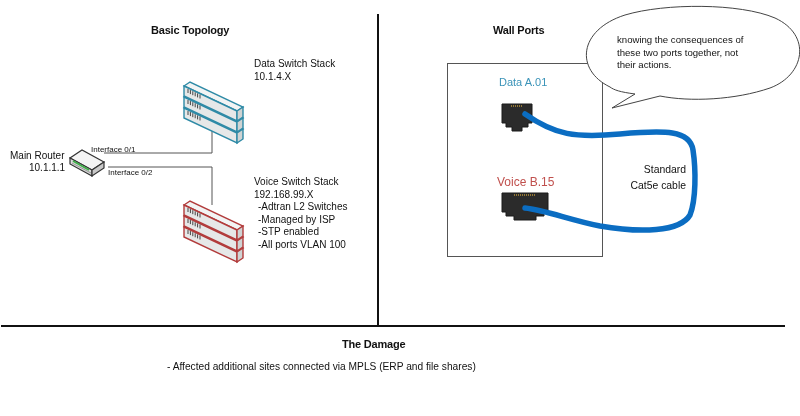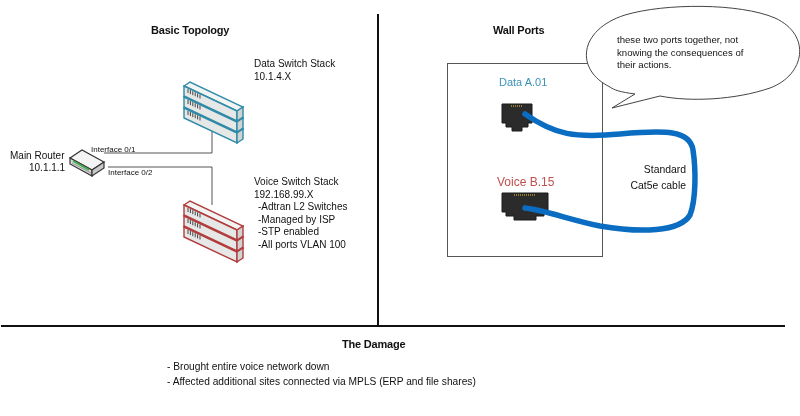--- a/index.html
+++ b/index.html
@@ -152,22 +152,21 @@
 <div class="abs txt small" style="left:108px; top:167px;">Interface 0/2</div>
 
 <div class="abs title" style="left:493px; top:24px;">Wall Ports</div>
 <div class="abs txt" style="left:499px; top:76px; font-size:11px; color:#3a93b8;">Data A.01</div>
 <div class="abs txt" style="left:497px; top:176px; font-size:12px; color:#c0504d;">Voice B.15</div>
 <div class="abs txt" style="left:618px; top:162px; text-align:right; width:68px; font-size:10.4px; line-height:16px;">
   <div>Standard</div>
   <div>Cat5e cable</div>
 </div>
 <div class="abs bubble-text" style="left:617px; top:34px;">
+  <span>knowing the consequences of</span>
   <span>these two ports together, not</span>
-  <span>knowing the consequences of</span>
   <span>their actions.</span>
 </div>
 
 <div class="abs title" style="left:342px; top:338px;">The Damage</div>
 <ul class="abs damage" style="left:167px; top:360px;">
-  <li>- Brought entire voice network down</li>
   <li>- Affected additional sites connected via MPLS (ERP and file shares)</li>
 </ul>
 
 </body></html>

